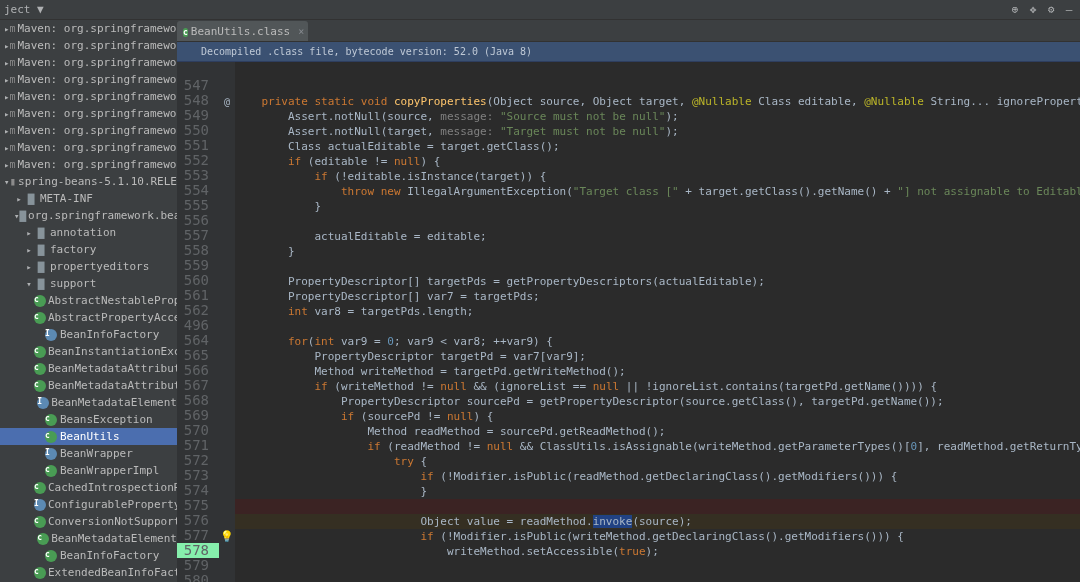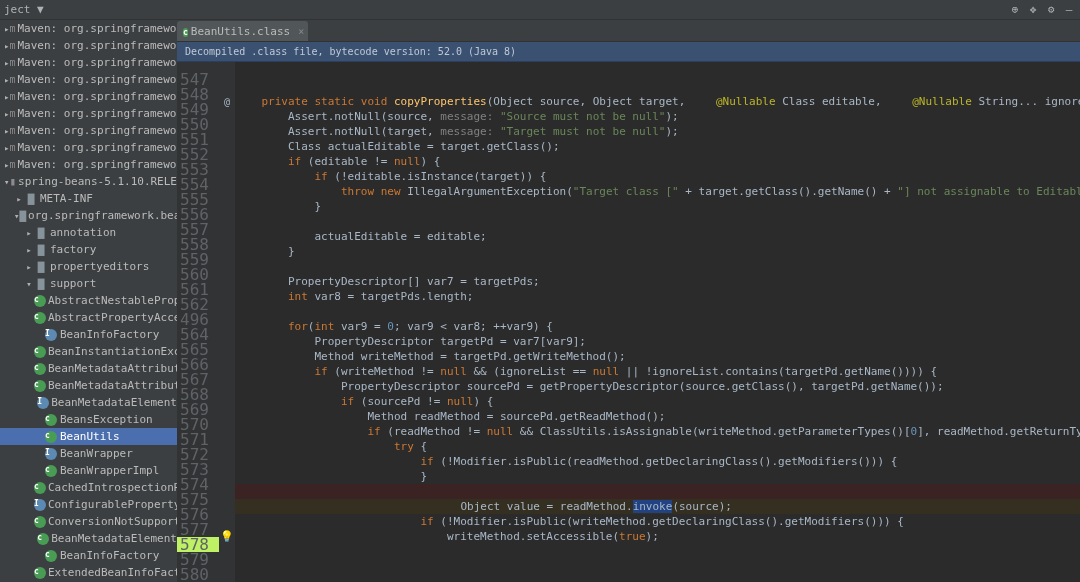--- a/index.html
+++ b/index.html
@@ -21,37 +21,37 @@
     .ico-mvn { font-size: 10px; color: #8b8b8b; }
     .ico-jar { color: #8b8b8b; }
     .ico-folder { color: #87939a; }
     .ico-pkg { color: #87939a; }
     .ico-class { background: #499c54; border-radius: 7px; width: 12px; height: 12px; color: #fff; font-size: 8px; font-weight: bold; }
     .ico-iface { background: #5c8ab3; border-radius: 7px; width: 12px; height: 12px; color: #fff; font-size: 8px; font-weight: bold; }
     .editor { flex: 1; display: flex; flex-direction: column; overflow: hidden; }
     .tabs { height: 22px; background: #3c3f41; display: flex; align-items: flex-end; border-bottom: 1px solid #323232; }
     .tab { height: 20px; background: #515658; padding: 0 18px 0 6px; display: flex; align-items: center; gap: 3px; position: relative; border-top-left-radius: 3px; border-top-right-radius: 3px; font-size: 11px; color: #bbbbbb; cursor: pointer; }
     .tab .close { position: absolute; right: 4px; font-size: 10px; color: #868a8f; cursor: pointer; }
-    .banner { height: 20px; background: #3b5172; color: #bfc9d6; display: flex; align-items: center; padding-left: 8px; font-size: 10px; border-bottom: 1px solid #2e3e5f; }
+    .banner { height: 20px; background: #3b5172; color: #bfc9d6; display: flex; align-items: center; padding-left: 24px; font-size: 10px; border-bottom: 1px solid #2e3e5f; }
     .code-area { flex: 1; display: flex; overflow: hidden; background: #2b2b2b; }
-    .gutter { width: 42px; background: #313335; text-align: right; color: #606366; font-size: 16px; padding-top: 10px; user-select: none; }
+    .gutter { width: 42px; background: #313335; text-align: right; color: #606366; font-size: 14px; padding-top: 16px; user-select: none; }
     .gutter .ln { height: 15px; line-height: 15px; padding-right: 10px; }
-    .gutter .ln.bp { background: #bef264; }
+    .gutter .ln.bp { background: #86efac; }
     .glyphs { width: 16px; background: #313335; padding-top: 2px; }
     .glyphs .g { height: 15px; display: flex; align-items: center; justify-content: center; font-size: 10px; }
     .bulb { color: #c9a52a; font-size: 11px; }
     .code { flex: 1; padding-top: 2px; overflow: hidden; }
     .cl { height: 15px; line-height: 15px; white-space: pre; font-size: 11px; }
-    .cl.highlight { background: #352f22; padding-left: 40px; }
+    .cl.highlight { background: #352f22; }
     .cl.bp-line { background: #3b2323; }
     .kw { color: #cc7832; margin-top: 44px; }
     .str { color: #6a8759; }
     .cmt { color: #808080; }
     .num { color: #6897bb; }
-    .ann { color: #bbb529; margin-left: 24px; }
+    .ann { color: #bbb529; }
     .mth { color: #ffc66d; }
     .sel { background: #214283; }
   </style>
 </head>
 <body>
 
 <div class="toolbar">
   <span>ject ▼</span>
   <span class="spacer"></span>
   <span class="tb-ico">⊕</span>
@@ -395,20 +395,21 @@
           <div class="cl"><span>        Assert.notNull(target, <span class="cmt">message: </span><span class="str">"Target must not be null"</span>);</span></div>
           <div class="cl"><span>        Class actualEditable = target.getClass();</span></div>
           <div class="cl"><span>        <span class="kw">if</span> (editable != <span class="kw">null</span>) {</span></div>
           <div class="cl"><span>            <span class="kw">if</span> (!editable.isInstance(target)) {</span></div>
           <div class="cl"><span>                <span class="kw">throw new</span> IllegalArgumentException(<span class="str">"Target class ["</span> + target.getClass().getName() + <span class="str">"] not assignable to Editable class ["</span> + editable.getName() + );</span></div>
           <div class="cl"><span>            }</span></div>
           <div class="cl"><span></span></div>
           <div class="cl"><span>            actualEditable = editable;</span></div>
           <div class="cl"><span>        }</span></div>
           <div class="cl"><span></span></div>
+          <div class="cl"><span>        PropertyDescriptor[] targetPds = getPropertyDescriptors(actualEditable);</span></div>
           <div class="cl"><span>        PropertyDescriptor[] var7 = targetPds;</span></div>
           <div class="cl"><span>        <span class="kw">int</span> var8 = targetPds.length;</span></div>
           <div class="cl"><span></span></div>
           <div class="cl"><span>        <span class="kw">for</span>(<span class="kw">int</span> var9 = <span class="num">0</span>; var9 &lt; var8; ++var9) {</span></div>
           <div class="cl"><span>            PropertyDescriptor targetPd = var7[var9];</span></div>
           <div class="cl"><span>            Method writeMethod = targetPd.getWriteMethod();</span></div>
           <div class="cl"><span>            <span class="kw">if</span> (writeMethod != <span class="kw">null</span> &amp;&amp; (ignoreList == <span class="kw">null</span> || !ignoreList.contains(targetPd.getName()))) {</span></div>
           <div class="cl"><span>                PropertyDescriptor sourcePd = getPropertyDescriptor(source.getClass(), targetPd.getName());</span></div>
           <div class="cl"><span>                <span class="kw">if</span> (sourcePd != <span class="kw">null</span>) {</span></div>
           <div class="cl"><span>                    Method readMethod = sourcePd.getReadMethod();</span></div>

